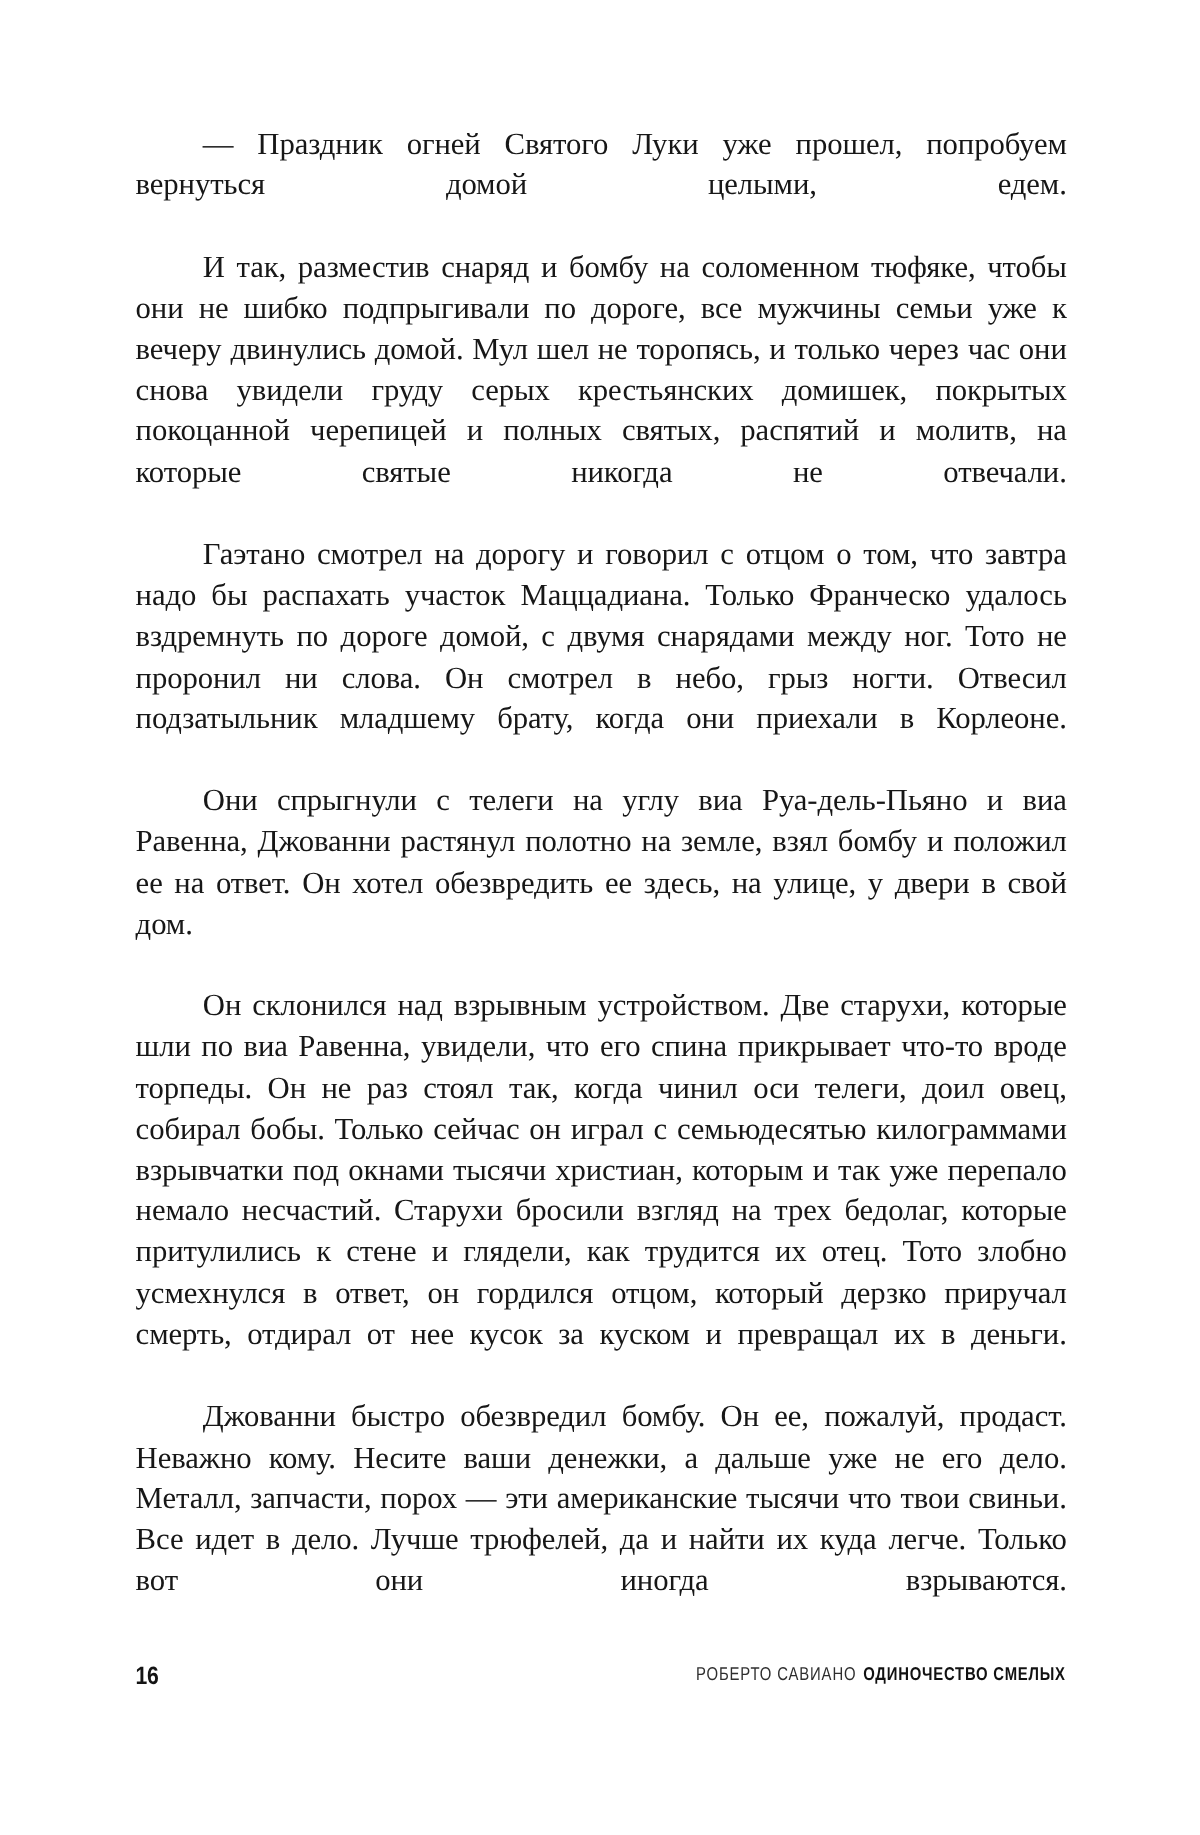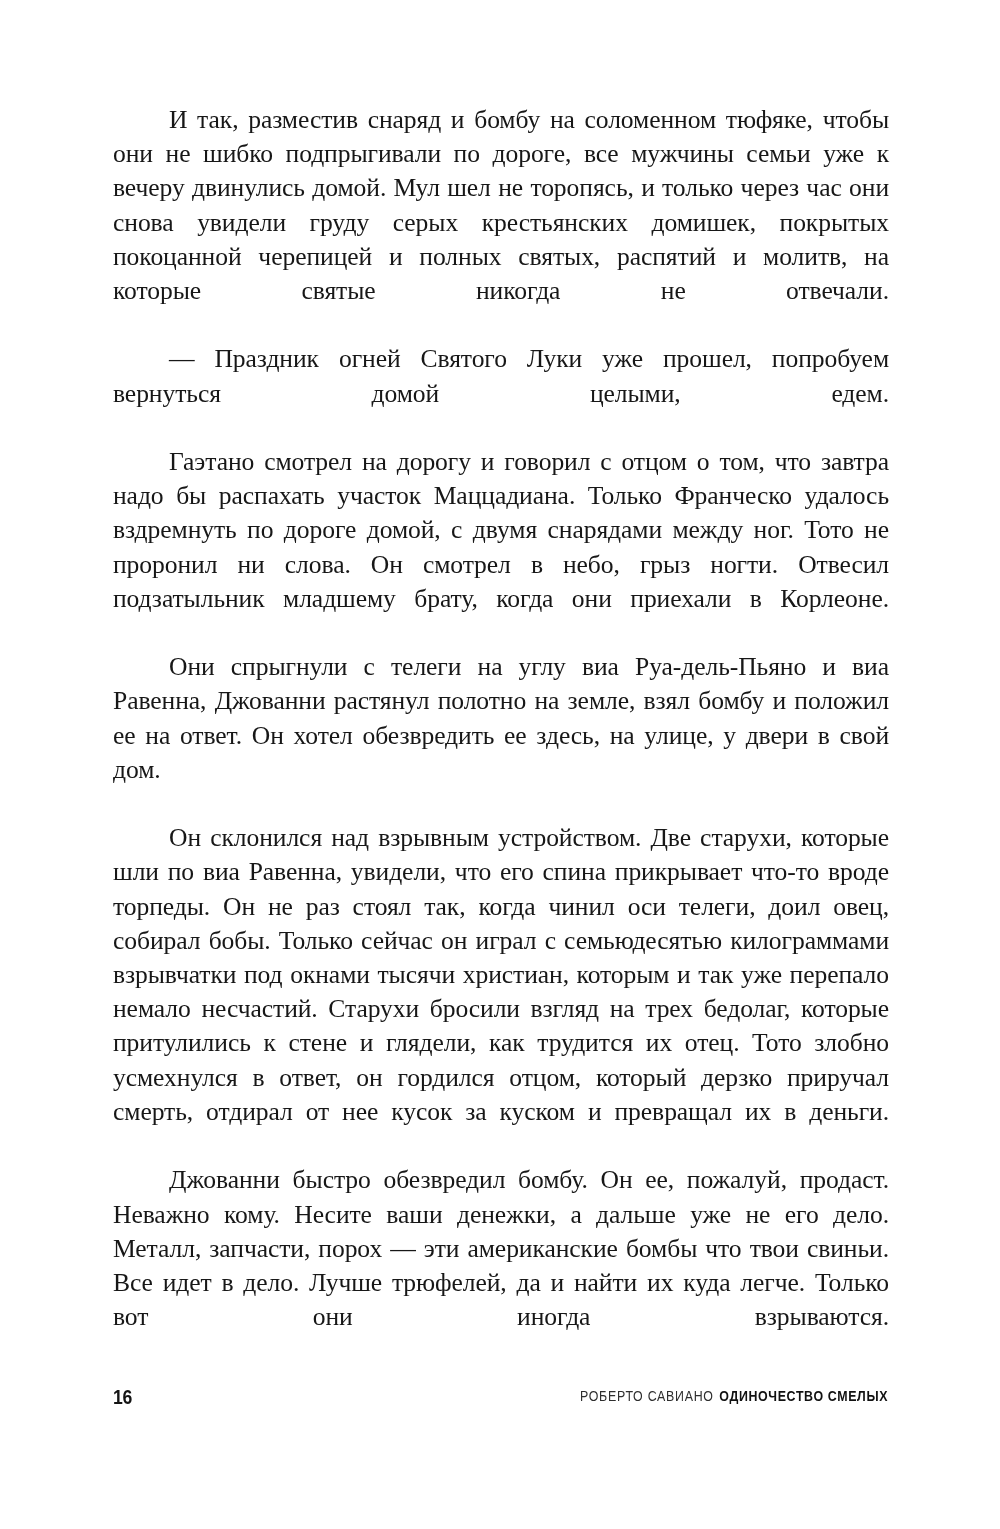--- a/index.html
+++ b/index.html
@@ -97,26 +97,26 @@
     letter-spacing: 0.8px;
   }
   .runhead .gap { display: inline-block; width: 7px; }
 </style>
 </head>
 <body>
 
 <div class="page">
 
   <div class="textblock">
+    <p class="para">— Праздник огней Святого Луки уже прошел, попробуем вернуться домой целыми, едем.</p>
     <p class="para">И так, разместив снаряд и бомбу на соломенном тюфяке, чтобы они не шибко подпрыгивали по дороге, все мужчины семьи уже к вечеру двинулись домой. Мул шел не торопясь, и только через час они снова увидели груду серых крестьянских домишек, покрытых покоцанной черепицей и полных святых, распятий и молитв, на которые святые никогда не отвечали.</p>
-    <p class="para">— Праздник огней Святого Луки уже прошел, попробуем вернуться домой целыми, едем.</p>
     <p class="para">Гаэтано смотрел на дорогу и говорил с отцом о том, что завтра надо бы распахать участок Маццадиана. Только Франческо удалось вздремнуть по дороге домой, с двумя снарядами между ног. Тото не проронил ни слова. Он смотрел в небо, грыз ногти. Отвесил подзатыльник младшему брату, когда они приехали в Корлеоне.</p>
     <p class="para">Они спрыгнули с телеги на углу виа Руа-дель-Пьяно и виа Равенна, Джованни растянул полотно на земле, взял бомбу и положил ее на ответ. Он хотел обезвредить ее здесь, на улице, у двери в свой дом.</p>
     <p class="para">Он склонился над взрывным устройством. Две старухи, которые шли по виа Равенна, увидели, что его спина прикрывает что-то вроде торпеды. Он не раз стоял так, когда чинил оси телеги, доил овец, собирал бобы. Только сейчас он играл с семьюдесятью килограммами взрывчатки под окнами тысячи христиан, которым и так уже перепало немало несчастий. Старухи бросили взгляд на трех бедолаг, которые притулились к стене и глядели, как трудится их отец. Тото злобно усмехнулся в ответ, он гордился отцом, который дерзко приручал смерть, отдирал от нее кусок за куском и превращал их в деньги.</p>
-    <p class="para">Джованни быстро обезвредил бомбу. Он ее, пожалуй, продаст. Неважно кому. Несите ваши денежки, а дальше уже не его дело. Металл, запчасти, порох — эти американские бомбы что твои свиньи. Все идет в дело. Лучше трюфелей, да и найти их куда легче. Только вот они иногда взрываются.</p>
+    <p class="para">Джованни быстро обезвредил бомбу. Он ее, пожалуй, продаст. Неважно кому. Несите ваши денежки, а дальше уже не его дело. Металл, запчасти, порох — эти американские тысячи что твои свиньи. Все идет в дело. Лучше трюфелей, да и найти их куда легче. Только вот они иногда взрываются.</p>
   </div>
 
   <div class="footer">
     <div class="folio">16</div>
     <div class="runhead">
       <span class="author">РОБЕРТО САВИАНО</span><span class="gap"></span><span class="title">ОДИНОЧЕСТВО СМЕЛЫХ</span>
     </div>
   </div>
 
 </div>

